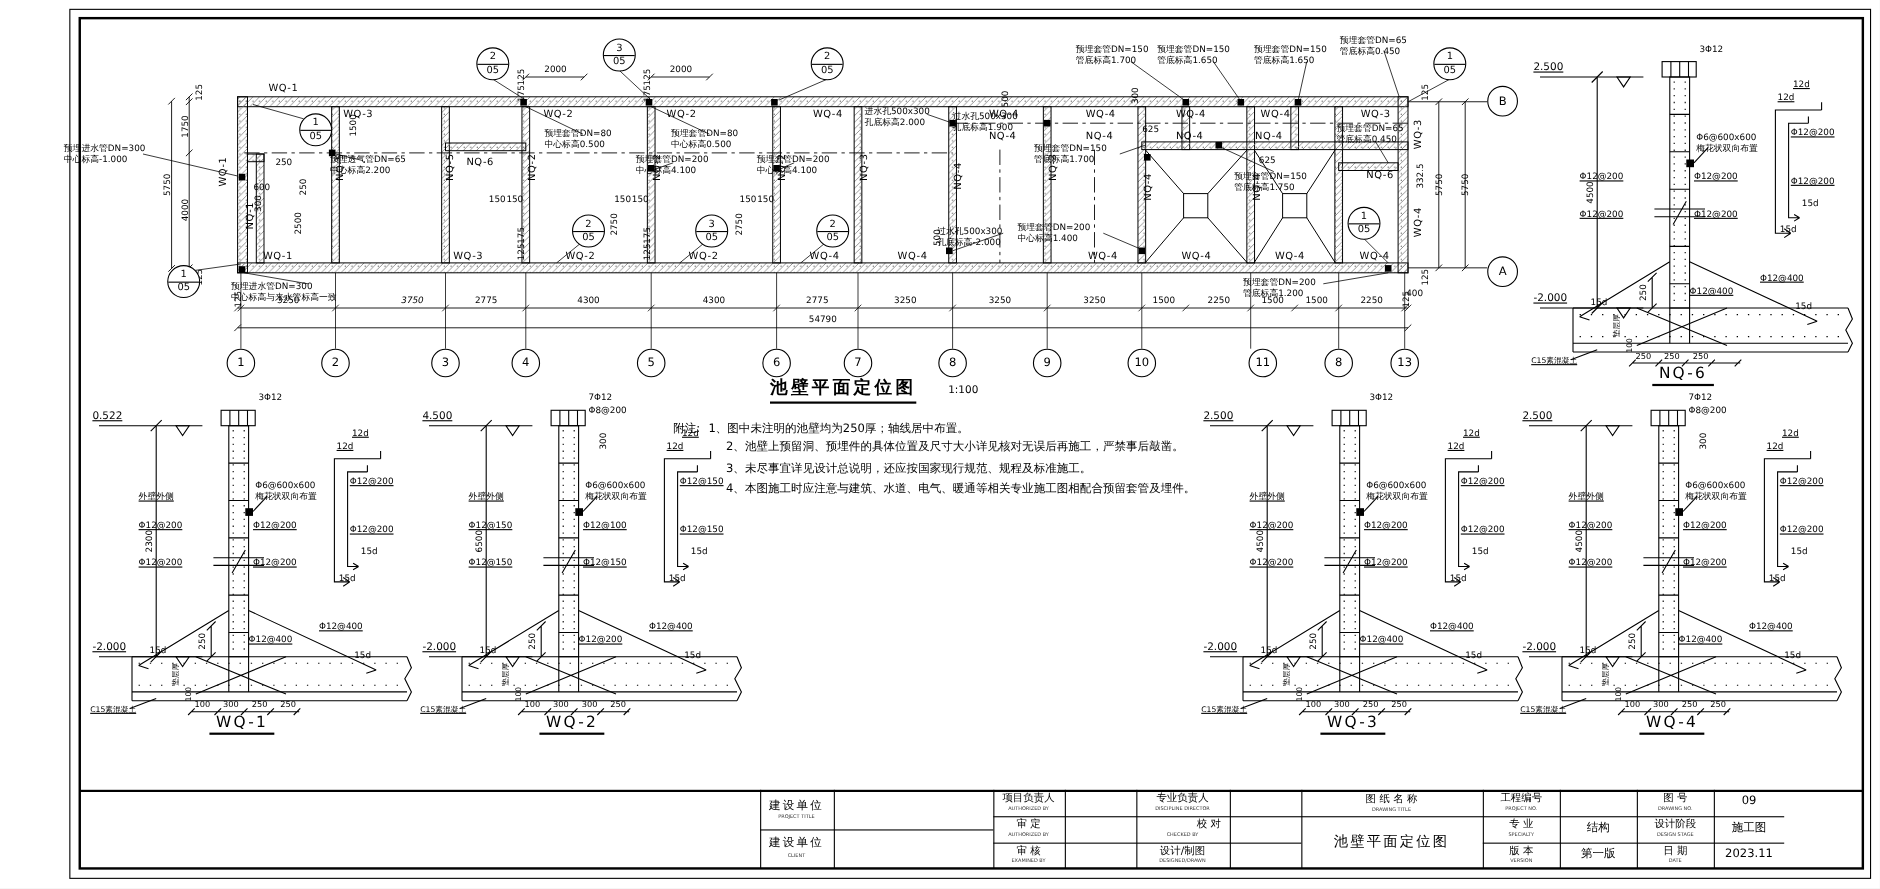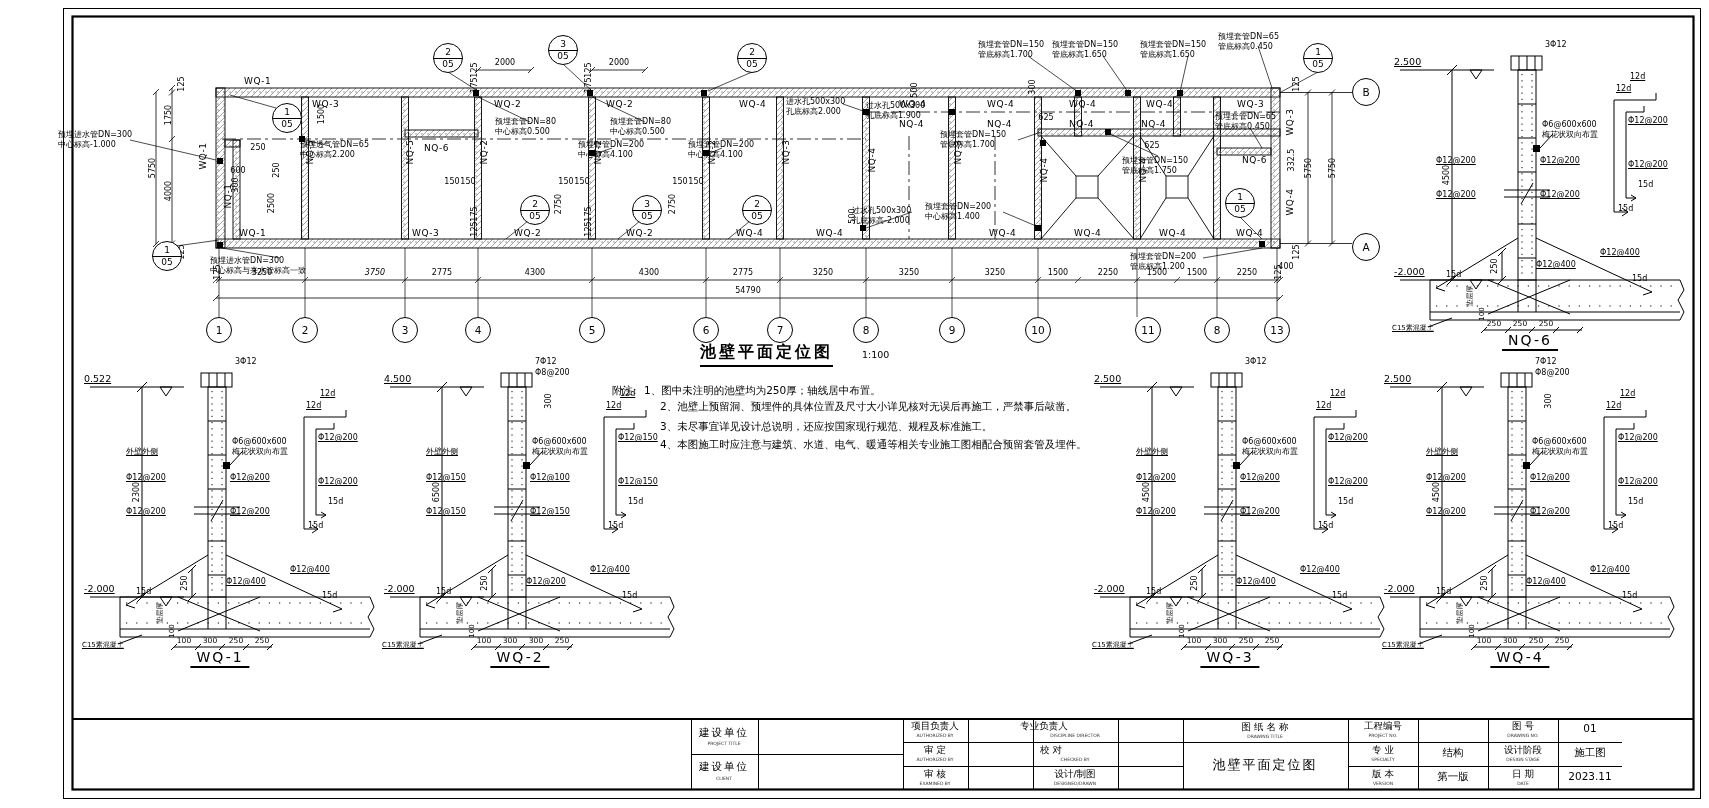--- a/index.html
+++ b/index.html
@@ -621,23 +621,23 @@
       <span class="lbl tb-big" style="left: 724px; top: 726px;">建设单位</span>
       <span class="lbl tb-sub" style="left: 724px; top: 741px;">PROJECT TITLE</span>
       <span class="lbl tb-big" style="left: 724px; top: 760px;">建设单位</span>
       <span class="lbl tb-sub" style="left: 724px; top: 776px;">CLIENT</span>
       <span class="lbl tb-lab" style="left: 935px; top: 720px;">项目负责人</span>
       <span class="lbl tb-sub" style="left: 935px; top: 733px;">AUTHORIZED BY</span>
       <span class="lbl tb-lab" style="left: 935px; top: 744px;">审  定</span>
       <span class="lbl tb-sub" style="left: 935px; top: 757px;">AUTHORIZED BY</span>
       <span class="lbl tb-lab" style="left: 935px; top: 768px;">审  核</span>
       <span class="lbl tb-sub" style="left: 935px; top: 781px;">EXAMINED BY</span>
-      <span class="lbl tb-lab" style="left: 1044px; top: 720px;">专业负责人</span>
+      <span class="lbl tb-lab" style="left: 1075px; top: 720px;">专业负责人</span>
       <span class="lbl tb-sub" style="left: 1075px; top: 733px;">DISCIPLINE DIRECTOR</span>
-      <span class="lbl tb-lab" style="left: 1051px; top: 744px;">校  对</span>
+      <span class="lbl tb-lab" style="left: 1099px; top: 744px;">校  对</span>
       <span class="lbl tb-sub" style="left: 1075px; top: 757px;">CHECKED BY</span>
       <span class="lbl tb-lab" style="left: 1075px; top: 768px;">设计/制图</span>
       <span class="lbl tb-sub" style="left: 1075px; top: 781px;">DESIGNED/DRAWN</span>
       <span class="lbl tb-lab" style="left: 1265px; top: 721px;">图 纸 名 称</span>
       <span class="lbl tb-sub" style="left: 1265px; top: 734px;">DRAWING TITLE</span>
       <span class="lbl tb-title" style="left: 1265px; top: 756px;">池壁平面定位图</span>
       <span class="lbl tb-lab" style="left: 1383px; top: 720px;">工程编号</span>
       <span class="lbl tb-sub" style="left: 1383px; top: 733px;">PROJECT NO.</span>
       <span class="lbl tb-lab" style="left: 1383px; top: 744px;">专  业</span>
       <span class="lbl tb-sub" style="left: 1383px; top: 757px;">SPECIALTY</span>
@@ -645,17 +645,17 @@
       <span class="lbl tb-sub" style="left: 1383px; top: 781px;">VERSION</span>
       <span class="lbl tb-val" style="left: 1453px; top: 722px;"></span>
       <span class="lbl tb-val" style="left: 1453px; top: 746px;">结构</span>
       <span class="lbl tb-val" style="left: 1453px; top: 770px;">第一版</span>
       <span class="lbl tb-lab" style="left: 1523px; top: 720px;">图  号</span>
       <span class="lbl tb-sub" style="left: 1523px; top: 733px;">DRAWING NO.</span>
       <span class="lbl tb-lab" style="left: 1523px; top: 744px;">设计阶段</span>
       <span class="lbl tb-sub" style="left: 1523px; top: 757px;">DESIGN STAGE</span>
       <span class="lbl tb-lab" style="left: 1523px; top: 768px;">日  期</span>
       <span class="lbl tb-sub" style="left: 1523px; top: 781px;">DATE</span>
-      <span class="lbl tb-val" style="left: 1590px; top: 722px;">01</span>
+      <span class="lbl tb-val" style="left: 1590px; top: 722px;">09</span>
       <span class="lbl tb-val" style="left: 1590px; top: 746px;">施工图</span>
       <span class="lbl tb-val" style="left: 1590px; top: 770px;">2023.11</span>
     </div>
 </div>
 
 </body></html>

